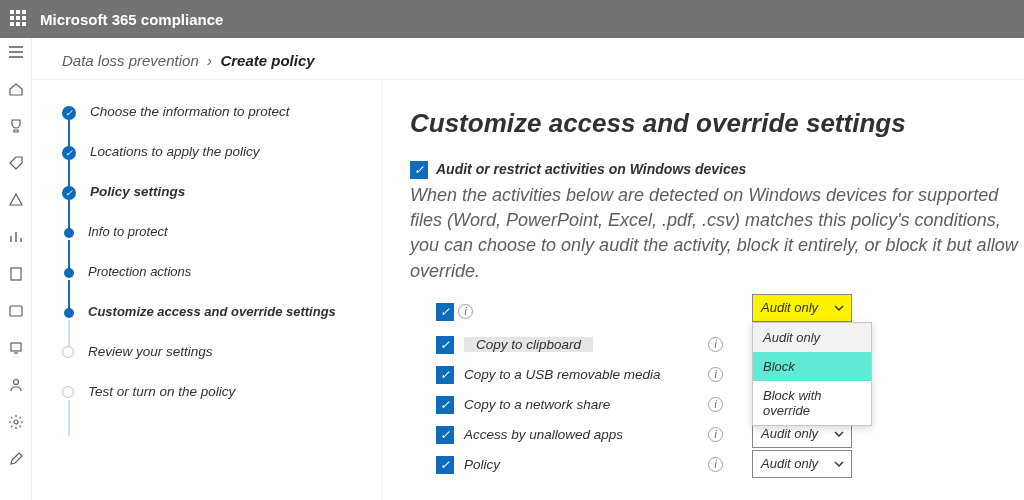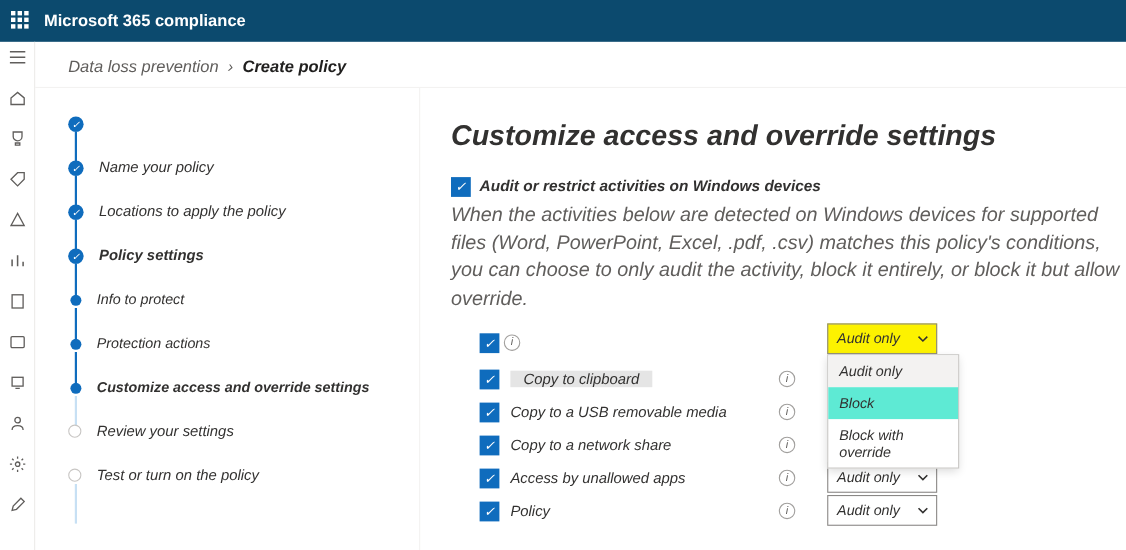--- a/index.html
+++ b/index.html
@@ -1,17 +1,17 @@
 <!DOCTYPE html>
 <html><head>
 <meta charset="utf-8">
 <style>
   * { box-sizing: border-box; margin: 0; padding: 0; }
   body { font-family: "Segoe UI", Arial, sans-serif; font-size: 14px; color: #323130; background: #fff; width: 1024px; height: 500px; overflow: hidden; }
-  .topbar { background: #0c4a6e; color: #fff; height: 38px; display: flex; align-items: center; padding: 0 10px; }
+  .topbar { background: #737373; color: #fff; height: 38px; display: flex; align-items: center; padding: 0 10px; }
   .waffle { width: 18px; height: 18px; display: grid; grid-template-columns: repeat(3,4px); grid-template-rows: repeat(3,4px); gap: 2px; margin-right: 12px; }
   .waffle span { background: #fff; }
   .topbar-title { font-size: 15px; font-weight: 600; }
   .shell { display: flex; height: calc(500px - 38px); }
   .rail { width: 32px; border-right: 1px solid #edebe9; display: flex; flex-direction: column; align-items: center; padding-top: 6px; gap: 18px; color: #605e5c; }
   .rail svg { width: 16px; height: 16px; }
   .content { flex: 1; display: flex; flex-direction: column; font-style: italic; }
   .crumbs { padding: 14px 0 10px 30px; font-size: 15px; color: #605e5c; border-bottom: 1px solid #f3f2f1; }
   .crumbs .cur { font-weight: 700; color: #201f1e; }
   .pane { display: flex; flex: 1; overflow: hidden; }
@@ -115,25 +115,21 @@
       <span>Data loss prevention</span>
       &nbsp;<span>›</span>&nbsp;
       <span class="cur">Create policy</span>
     </div>
 
     <div class="pane">
       <div class="wizard">
         <div class="step">
           <div class="bullet check"></div>
           <div class="line blue"></div>
-        </div>
-        <div class="step">
-          <div class="bullet check"></div>
-          <div class="line blue"></div>
-          <div class="label">Name your policy</div>
+          <div class="label">Choose the information to protect</div>
         </div>
         <div class="step">
           <div class="bullet check"></div>
           <div class="line blue"></div>
           <div class="label">Locations to apply the policy</div>
         </div>
         <div class="step active">
           <div class="bullet check"></div>
           <div class="line blue"></div>
           <div class="label">Policy settings</div>

